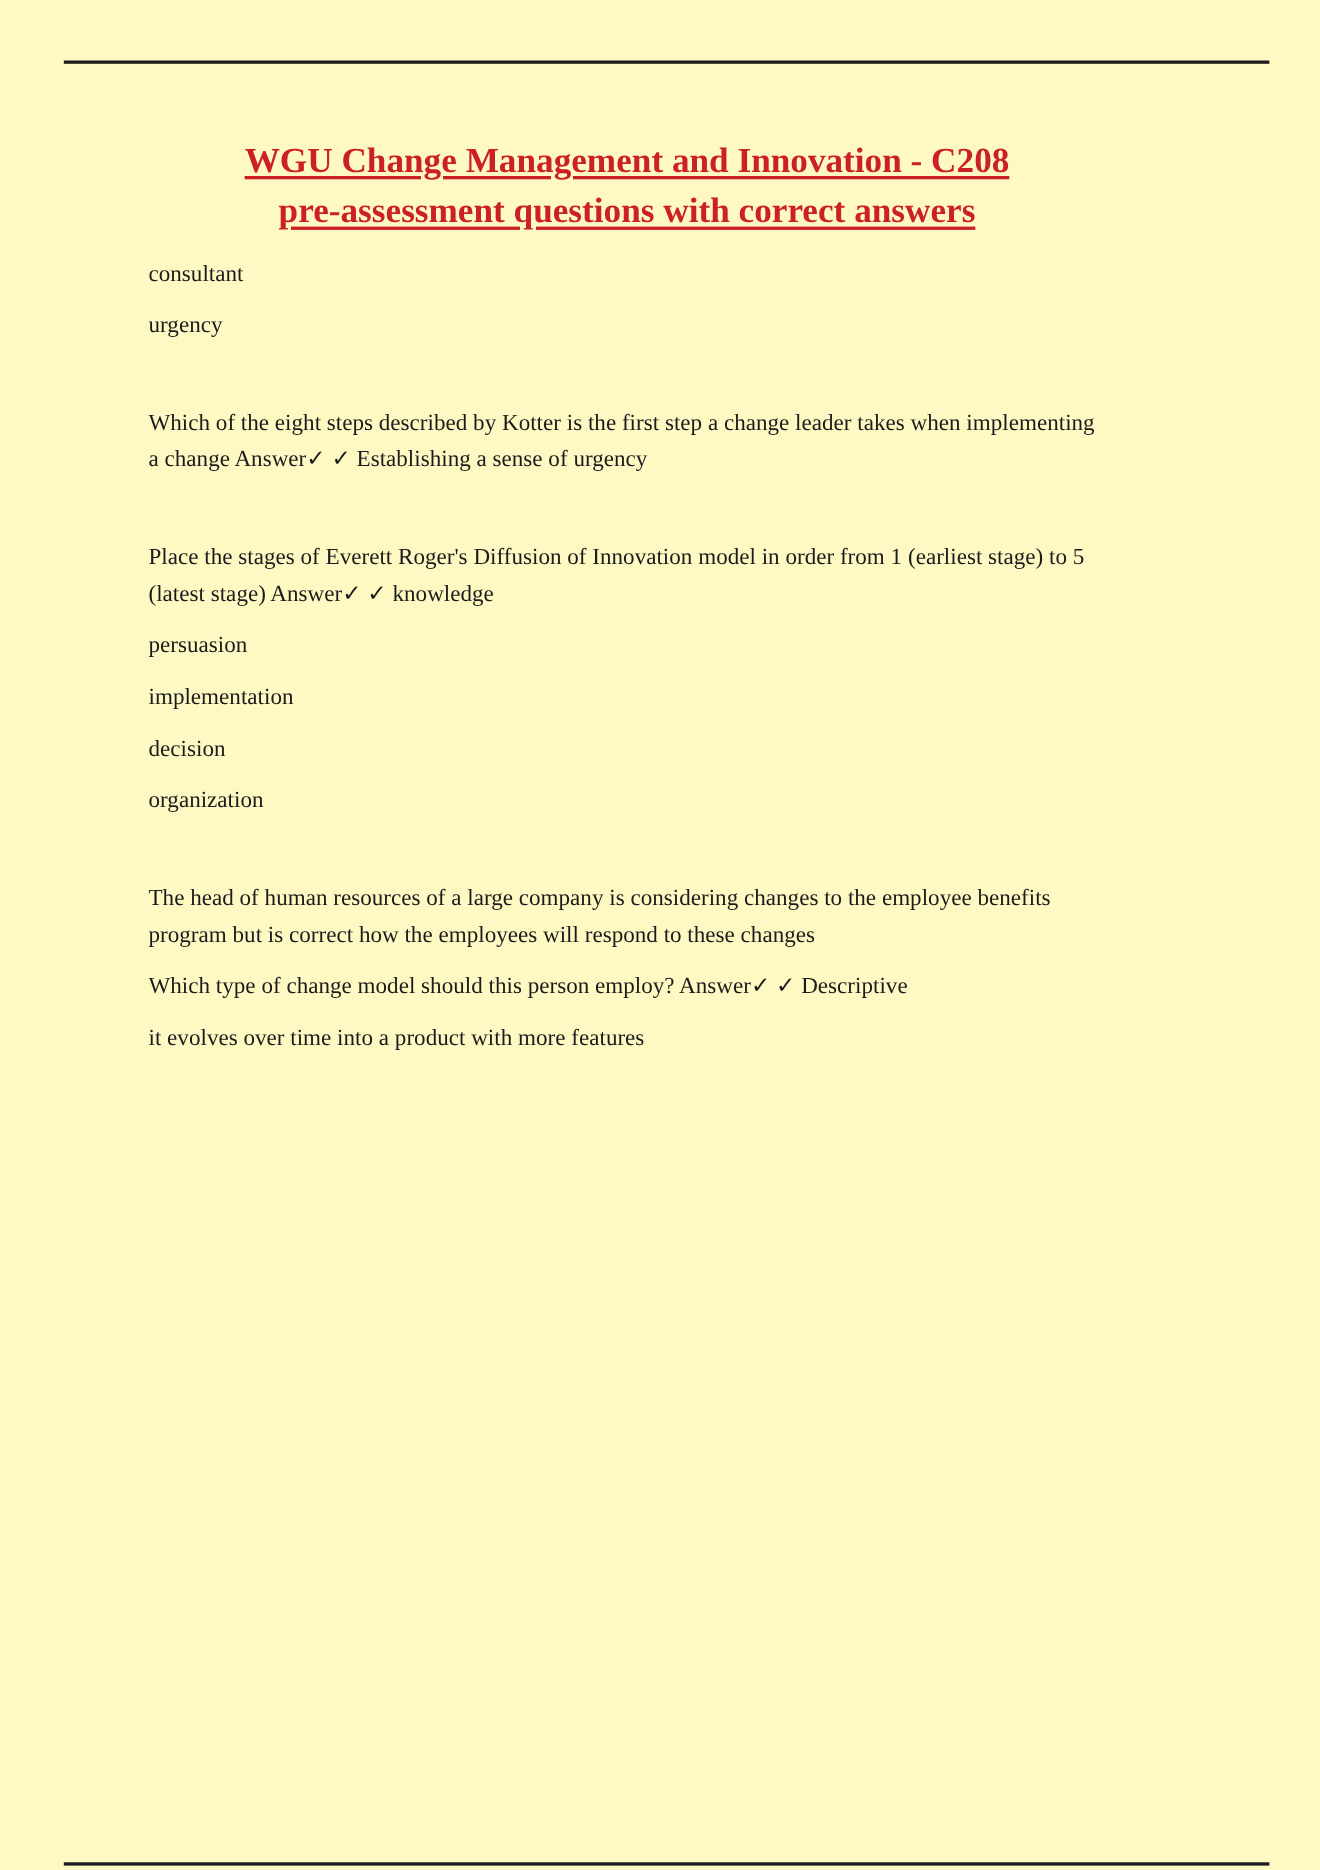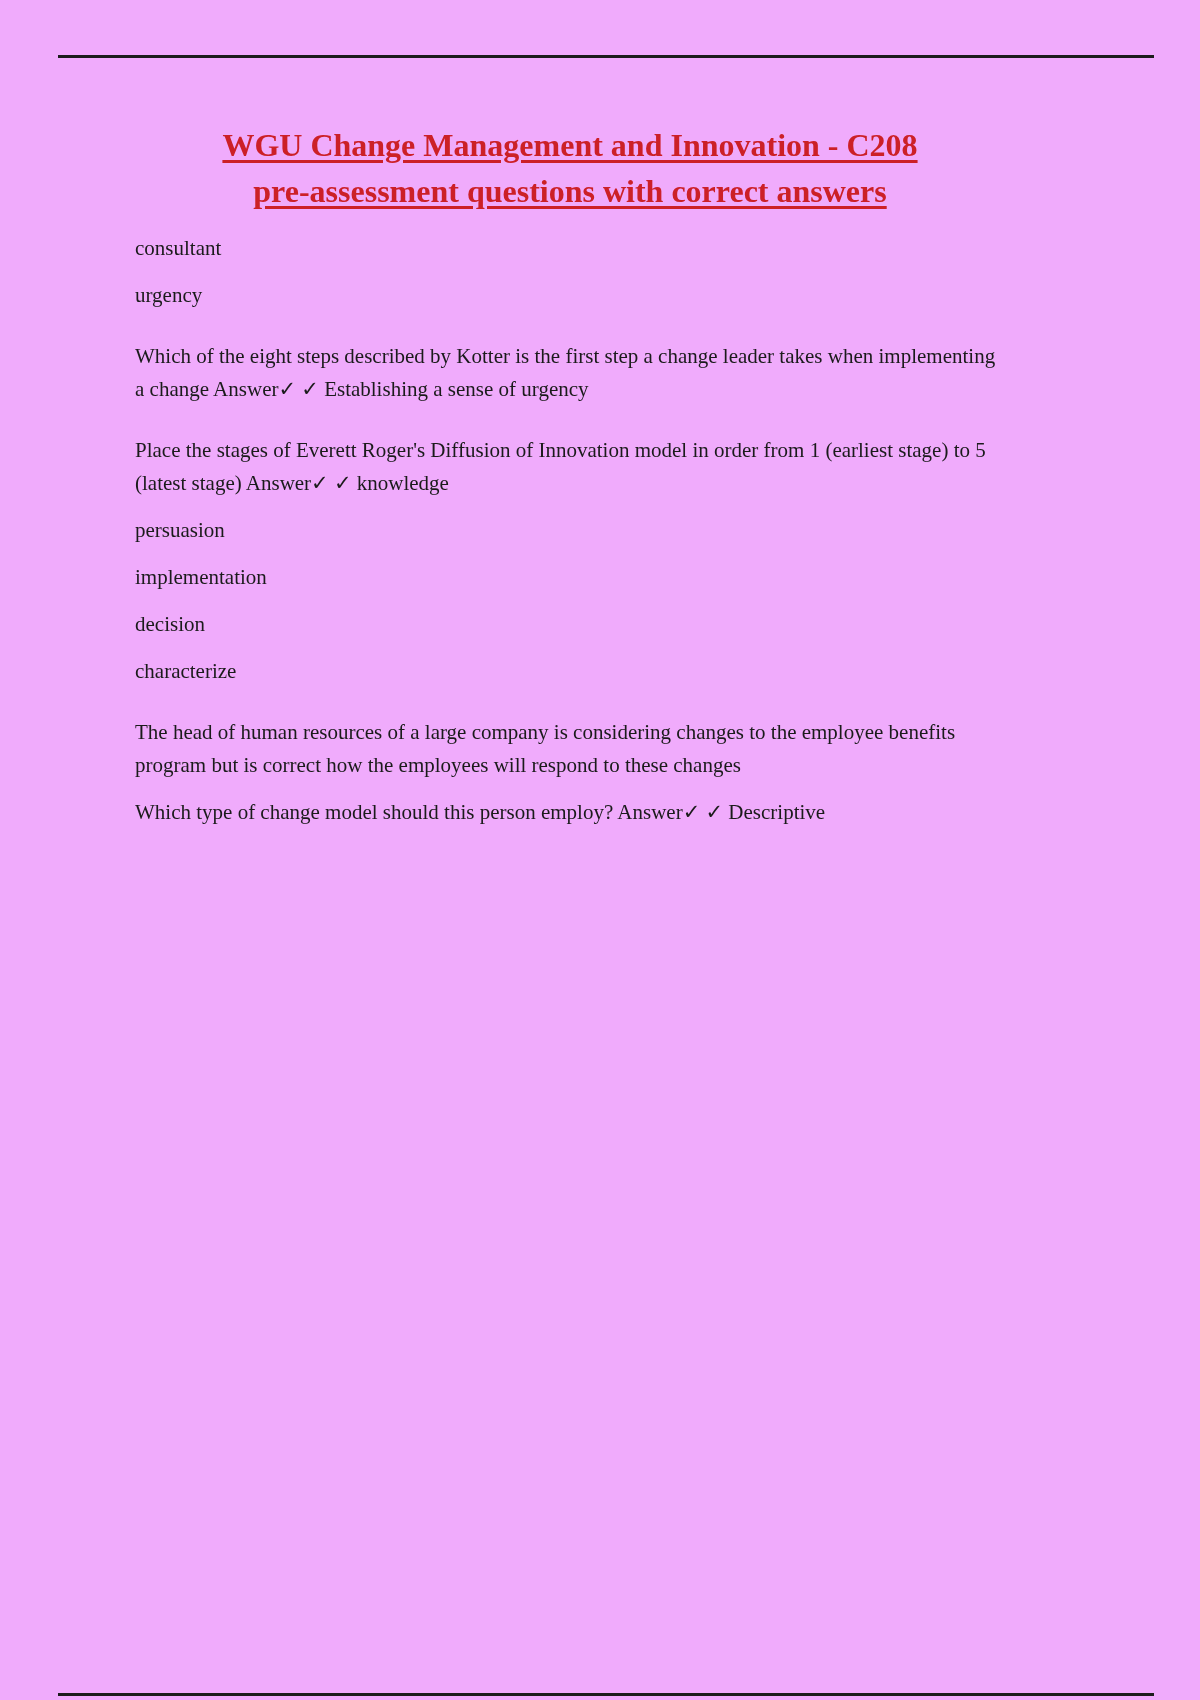--- a/index.html
+++ b/index.html
@@ -4,21 +4,21 @@
 <style>
   html, body {
     margin: 0;
     padding: 0;
     background: #ffffff;
   }
   .page {
     position: relative;
     width: 1200px;
     height: 1700px;
-    background: #f0abfc;
+    background: #fef9c3;
     overflow: hidden;
     font-family: "Liberation Serif", "DejaVu Serif", serif;
     color: #1b1b1b;
   }
   .rule {
     position: absolute;
     left: 58px;
     right: 46px;
     height: 3px;
     background: #1c1c1c;
@@ -46,21 +46,21 @@
     text-decoration-color: #cc2027;
     text-decoration-thickness: 2.5px;
     text-underline-offset: 4px;
   }
   .para {
     margin: 0 0 14px 0;
     font-size: 21px;
     line-height: 33px;
   }
   .section-gap {
-    margin-top: 28px;
+    margin-top: 56px;
   }
 </style>
 </head>
 <body>
 
 <div class="page">
   <div class="rule rule-top"></div>
 
   <div class="content">
     <h1 class="doc-title">
@@ -70,22 +70,23 @@
 
     <p class="para">consultant</p>
     <p class="para">urgency</p>
 
     <p class="para section-gap">Which of the eight steps described by Kotter is the first step a change leader takes when implementing a change Answer✓ ✓  Establishing a sense of urgency</p>
 
     <p class="para section-gap">Place the stages of Everett Roger's Diffusion of Innovation model in order from 1 (earliest stage) to 5 (latest stage) Answer✓ ✓  knowledge</p>
     <p class="para">persuasion</p>
     <p class="para">implementation</p>
     <p class="para">decision</p>
-    <p class="para">characterize</p>
+    <p class="para">organization</p>
 
     <p class="para section-gap">The head of human resources of a large company is considering changes to the employee benefits program but is correct how the employees will respond to these changes</p>
     <p class="para">Which type of change model should this person employ? Answer✓ ✓  Descriptive</p>
 
+    <p class="para">it evolves over time into a product with more features</p>
 
   </div>
 
   <div class="rule rule-bottom"></div>
 </div>
 
 </body></html>

